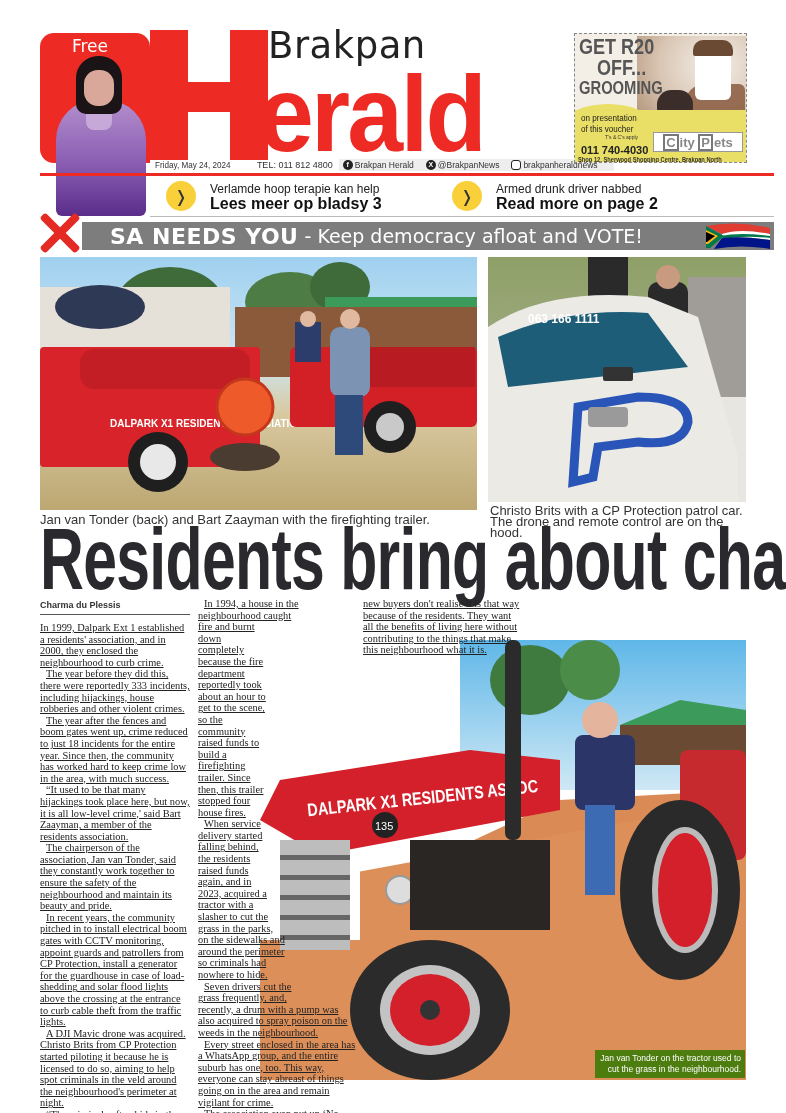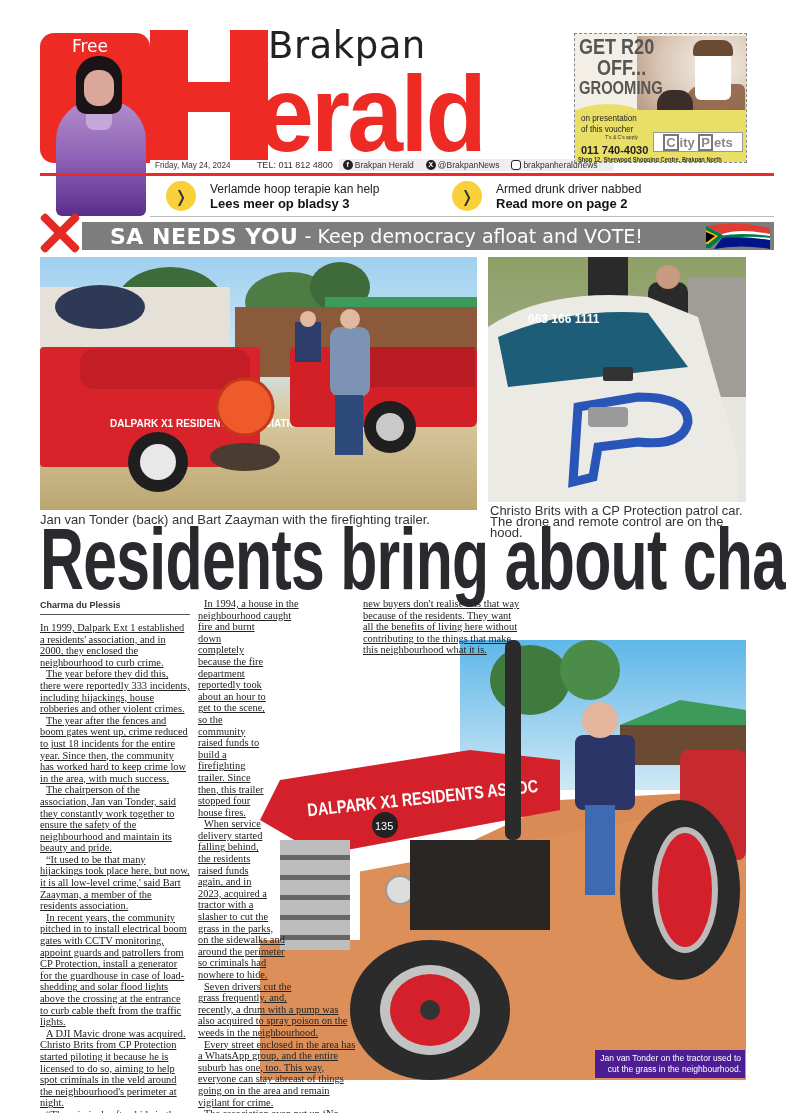--- a/index.html
+++ b/index.html
@@ -48,21 +48,21 @@
   .ad-tcs { position: absolute; left: 30px; top: 100px; font-size: 5px; color: #333; }
   .ad-logo { position: absolute; left: 78px; top: 98px; width: 90px; height: 20px; background: #fff; border: 1px solid #999; display: flex; align-items: center; justify-content: center; font-weight: bold; color: #888; font-size: 13px; }
   .ad-logo .boxed { border: 2px solid #777; padding: 0 1px; margin-right: 1px; line-height: 13px; }
   .ad-phone { position: absolute; left: 6px; top: 110px; font-weight: bold; font-size: 11px; color: #222; }
   .ad-addr { position: absolute; left: 3px; top: 122px; font-weight: bold; font-size: 6.5px; color: #333; white-space: nowrap; transform: scaleX(0.88); transform-origin: left top; }
 
   
   .teaser { top: 180px; height: 32px; display: flex; align-items: center; }
   .teaser-arrow { width: 30px; height: 30px; border-radius: 50%; background: #f9d03a; display: flex; align-items: center; justify-content: center; font-size: 16px; color: #333; margin-right: 14px; flex-shrink: 0; font-family: "DejaVu Sans", sans-serif; }
   .teaser-text .t1 { font-size: 12px; color: #222; line-height: 14px; }
-  .teaser-text .t2 { font-size: 13px; font-weight: bold; color: #111; line-height: 15px; }
+  .teaser-text .t2 { font-size: 16px; font-weight: bold; color: #111; line-height: 15px; }
   .teaser-rule { left: 150px; top: 216px; width: 624px; height: 1px; background: #bbb; }
 
   
   .vote-x { left: 38px; top: 212px; width: 46px; height: 38px; }
   .vote-x::before, .vote-x::after { content: ""; position: absolute; left: 18px; top: -4px; width: 8px; height: 50px; background: #e52a23; border-radius: 3px; }
   .vote-x::before { transform: rotate(45deg); }
   .vote-x::after { transform: rotate(-45deg); }
   .vote-banner { left: 82px; top: 222px; width: 692px; height: 28px; background: #7d7d7d; display: flex; align-items: center; }
   .vote-strong { margin-left: 28px; font-size: 22px; font-weight: bold; color: #fff; letter-spacing: 0.5px; font-family: "DejaVu Sans", sans-serif; }
   .vote-rest { font-size: 19px; color: #fff; margin-left: 6px; font-family: "DejaVu Sans", sans-serif; font-weight: normal; }
@@ -79,21 +79,21 @@
   
   .byline { left: 40px; top: 600px; width: 150px; font-size: 9px; font-weight: bold; color: #333; border-bottom: 1px solid #555; padding-bottom: 4px; transform-origin: left; }
   .col { font-family: "Liberation Serif", serif; font-size: 10.4px; line-height: 11.6px; color: #222; }
   .col p { text-indent: 6px; text-decoration: underline; }
   .col p.first { text-indent: 0; }
   .col1 { left: 40px; top: 622px; width: 150px; }
   .col2 { left: 198px; top: 598px; width: 158px; }
   .col3 { left: 363px; top: 598px; width: 160px; }
 
   .tractor-photo { left: 260px; top: 640px; width: 486px; height: 440px; overflow: hidden; }
-  .tractor-caption { left: 595px; top: 1050px; width: 150px; background: #4c1d95; color: #fff; font-size: 8.5px; line-height: 11px; padding: 3px 4px; text-align: right; }
+  .tractor-caption { left: 595px; top: 1050px; width: 150px; background: #4d7c0f; color: #fff; font-size: 8.5px; line-height: 11px; padding: 3px 4px; text-align: right; }
 </style>
 </head>
 <body>
 
 <div class="abs free-box"></div>
 <div class="abs free-label">Free</div>
 <div class="abs lady">
   <div class="shawl"></div>
     <div class="neck"></div>
     <div class="hair"></div>
@@ -283,22 +283,22 @@
   </svg>
 </div>
 <div class="abs tractor-caption">Jan van Tonder on the tractor used to cut the grass in the neighbourhood.</div>
 
 <div class="abs byline">Charma du Plessis</div>
 
 <div class="abs col col1">
   <p class="first">In 1999, Dalpark Ext 1 established a residents' association, and in 2000, they enclosed the neighbourhood to curb crime.</p>
   <p>The year before they did this, there were reportedly 333 incidents, including hijackings, house robberies and other violent crimes.</p>
   <p>The year after the fences and boom gates went up, crime reduced to just 18 incidents for the entire year. Since then, the community has worked hard to keep crime low in the area, with much success.</p>
+  <p>“It used to be that many hijackings took place here, but now, it is all low-level crime,' said Bart Zaayman, a member of the residents association.</p>
   <p>The chairperson of the association, Jan van Tonder, said they constantly work together to ensure the safety of the neighbourhood and maintain its beauty and pride.</p>
-  <p>“It used to be that many hijackings took place here, but now, it is all low-level crime,' said Bart Zaayman, a member of the residents association.</p>
   <p>In recent years, the community pitched in to install electrical boom gates with CCTV monitoring, appoint guards and patrollers from CP Protection, install a generator for the guardhouse in case of load-shedding and solar flood lights above the crossing at the entrance to curb cable theft from the traffic lights.</p>
   <p>A DJI Mavic drone was acquired. Christo Brits from CP Protection started piloting it because he is licensed to do so, aiming to help spot criminals in the veld around the neighbourhood's perimeter at night.</p>
   <p>“The criminals often hide in the long grass, and the drone has thermal imaging, allowing us to see where they are hiding so they can be arrested,” Zaayman explained.</p>
 </div>
 
 <div class="abs col col2">
   <div style="float:right; width:90px; height:400px; shape-outside: polygon(100% 0, 100% 100%, 40% 100%, 0 58%, 0 10%);"></div>
   <p>In 1994, a house in the neighbourhood caught fire and burnt down completely because the fire department reportedly took about an hour to get to the scene, so the community raised funds to build a firefighting trailer. Since then, this trailer stopped four house fires.</p>
   <p>When service delivery started falling behind, the residents raised funds again, and in 2023, acquired a tractor with a slasher to cut the grass in the parks, on the sidewalks and around the perimeter so criminals had nowhere to hide.</p>
   <p>Seven drivers cut the grass frequently, and, recently, a drum with a pump was also acquired to spray poison on the weeds in the neighbourhood.</p>

